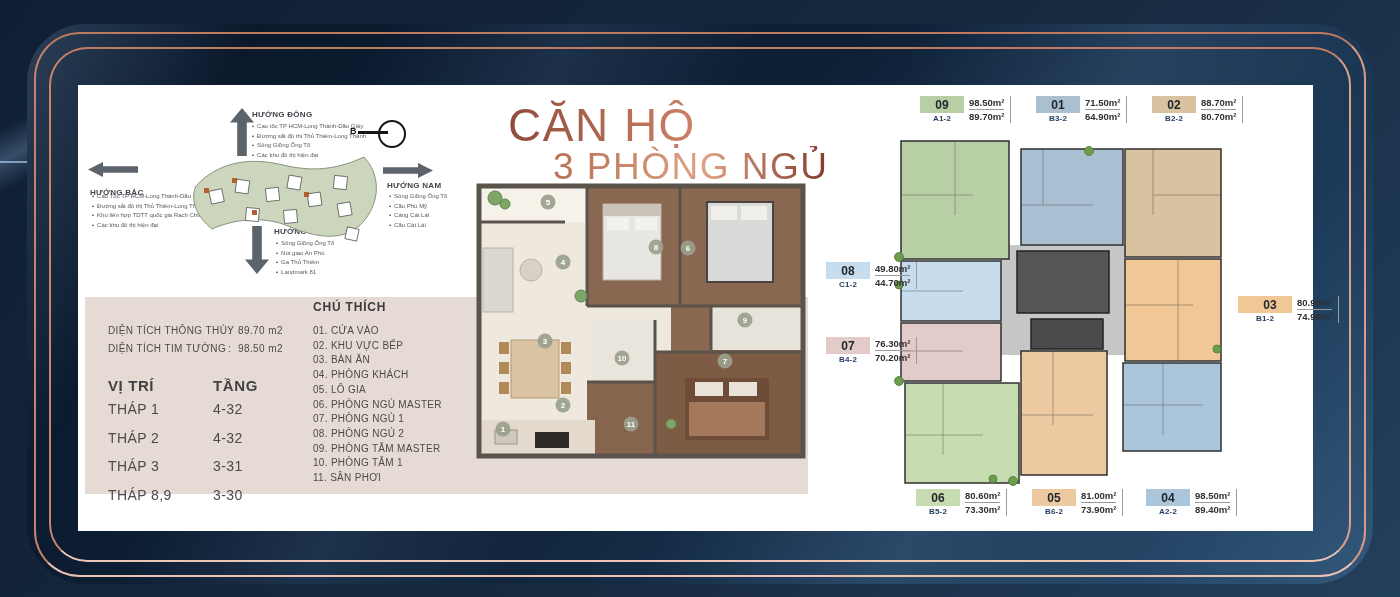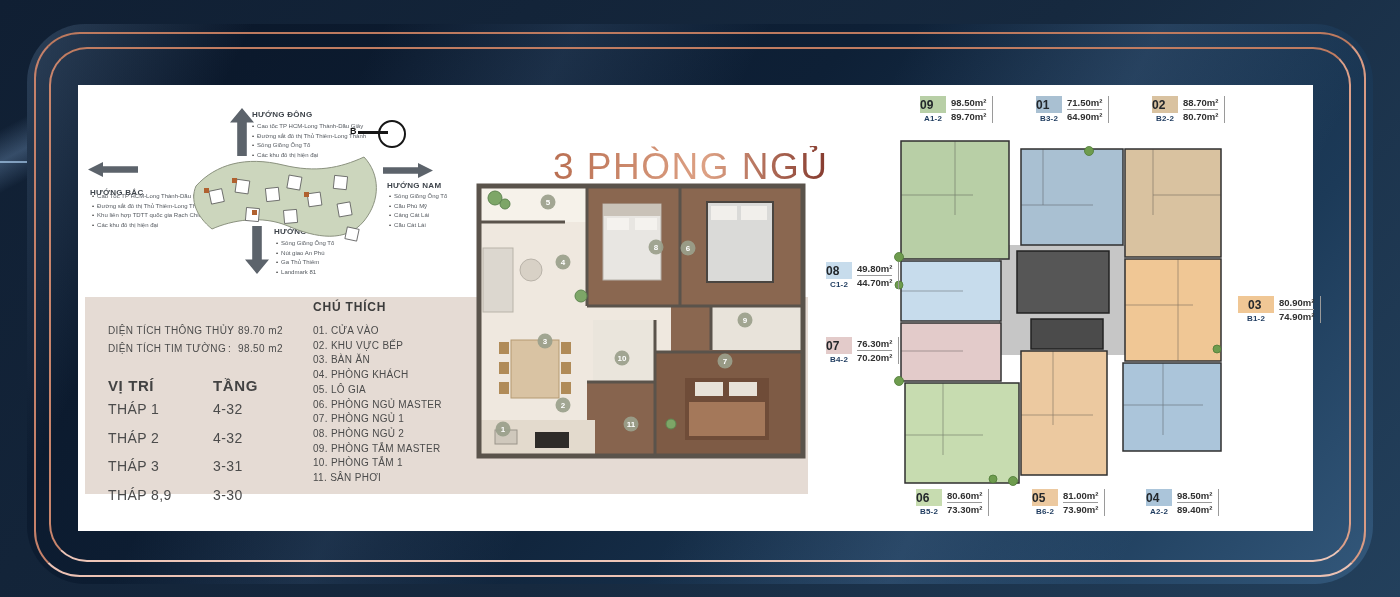--- a/index.html
+++ b/index.html
@@ -62,21 +62,21 @@
   
   .plan{position:absolute;left:475px;top:170px;width:332px;height:290px;}
   .plan svg{position:absolute;left:0;top:0;}
   .marker{position:absolute;width:15px;height:15px;border-radius:50%;background:rgba(154,160,139,.92);
     color:#fff;font-size:8px;font-weight:bold;display:flex;align-items:center;justify-content:center;transform:translate(-50%,-50%);}
 
   
   .plate{position:absolute;left:893px;top:135px;width:330px;height:353px;}
   .unit-label{position:absolute;display:flex;align-items:flex-start;}
   .unit-label .chipcol{display:flex;flex-direction:column;align-items:center;margin-right:5px;}
-  .unit-label .chip{width:26px;height:17px;display:flex;align-items:center;
+  .unit-label .chip{width:44px;height:17px;display:flex;align-items:center;justify-content:center;
     font-size:12px;font-weight:bold;color:#23272b;}
   .unit-label .code{font-size:8px;font-weight:bold;color:#1d3a5e;margin-top:1px;letter-spacing:.2px;}
   .unit-label .areas{border-right:1px solid #9a9a9a;padding-right:6px;}
   .unit-label .a1,.unit-label .a2{font-size:9.5px;font-weight:bold;color:#303030;line-height:13px;white-space:nowrap;}
   .unit-label .a1{border-bottom:1px solid #9a9a9a;}
 </style>
 </head>
 <body>
 
 <div class="stage">
@@ -149,20 +149,21 @@
       <rect x="158" y="80" width="12" height="12" transform="rotate(12 164 86)"></rect>
     </g>
     <g fill="#b0612f">
       <rect x="16" y="40" width="5" height="5"></rect>
       <rect x="44" y="30" width="5" height="5"></rect>
       <rect x="116" y="44" width="5" height="5"></rect>
       <rect x="64" y="62" width="5" height="5"></rect>
     </g>
   </svg>
 
+  <div class="title-line l1">CĂN HỘ</div>
   <div class="title-line l2">3 PHÒNG NGỦ</div>
 
   <div class="beige"></div>
 
   <div class="spec">
 
       <div class="spec-row">
         <span>DIỆN TÍCH THÔNG THỦY</span>
         <span>:</span>
         <span>89.70 m2</span>

